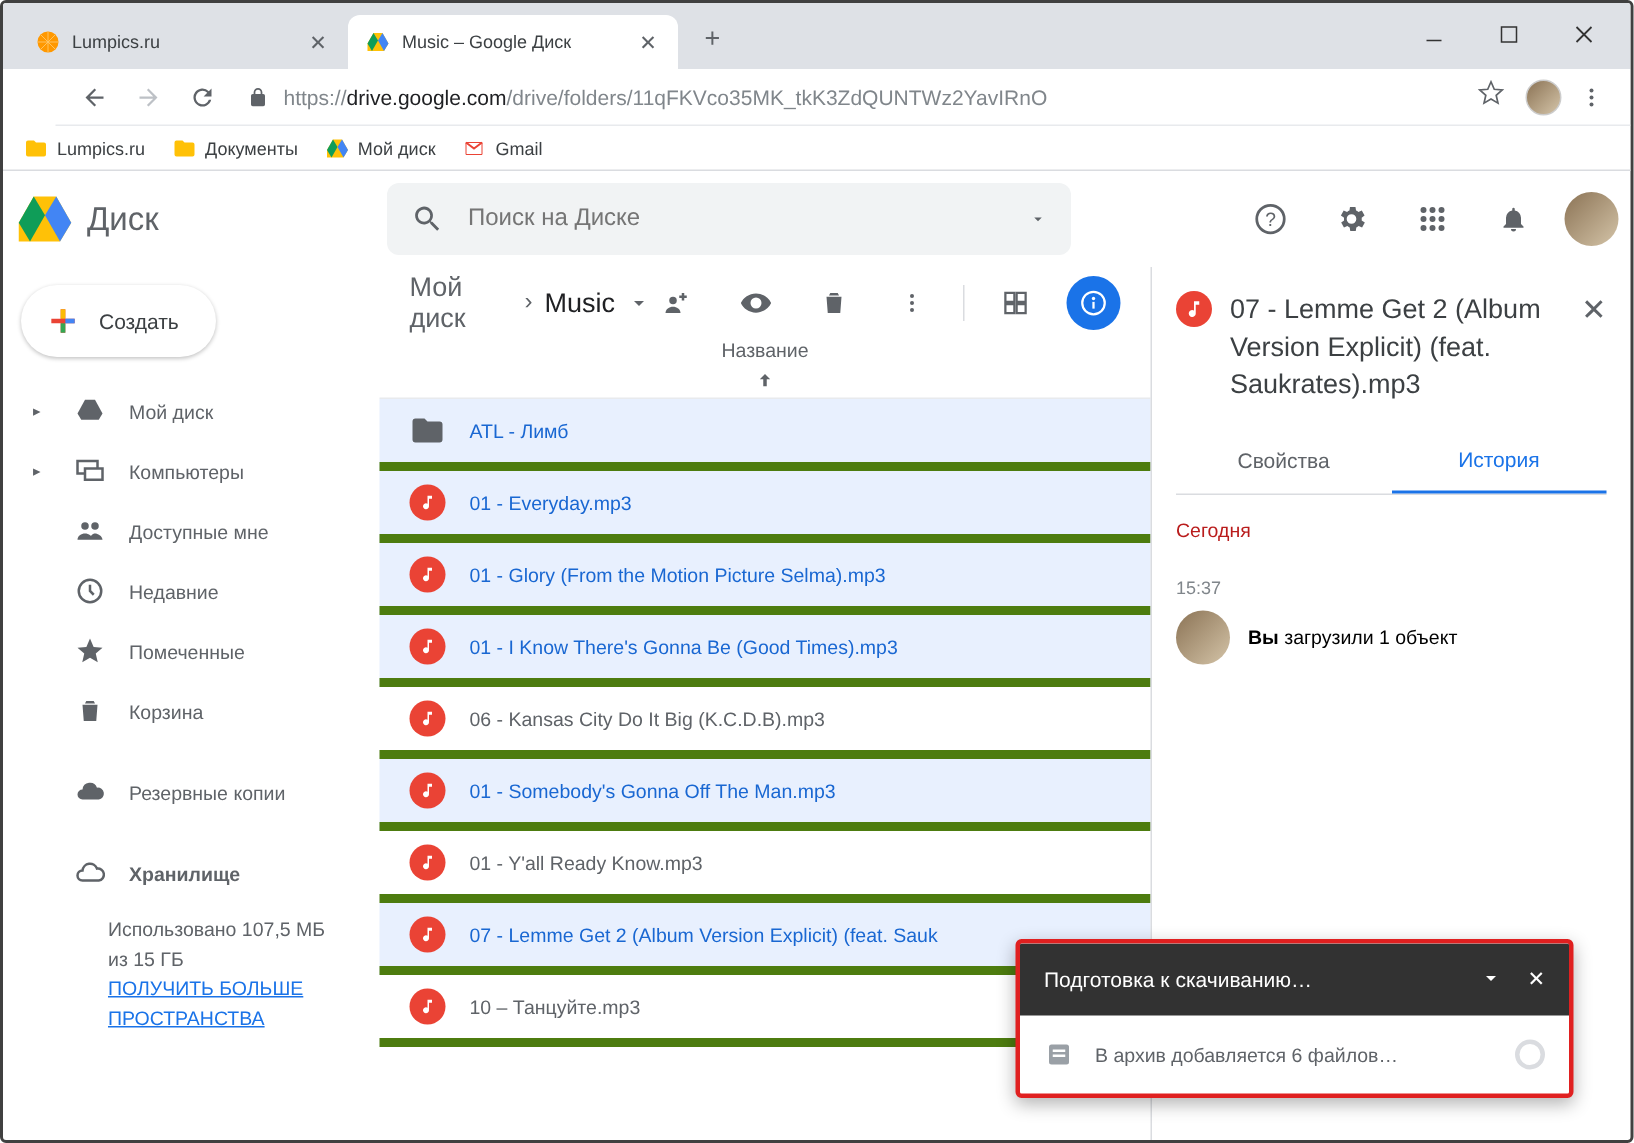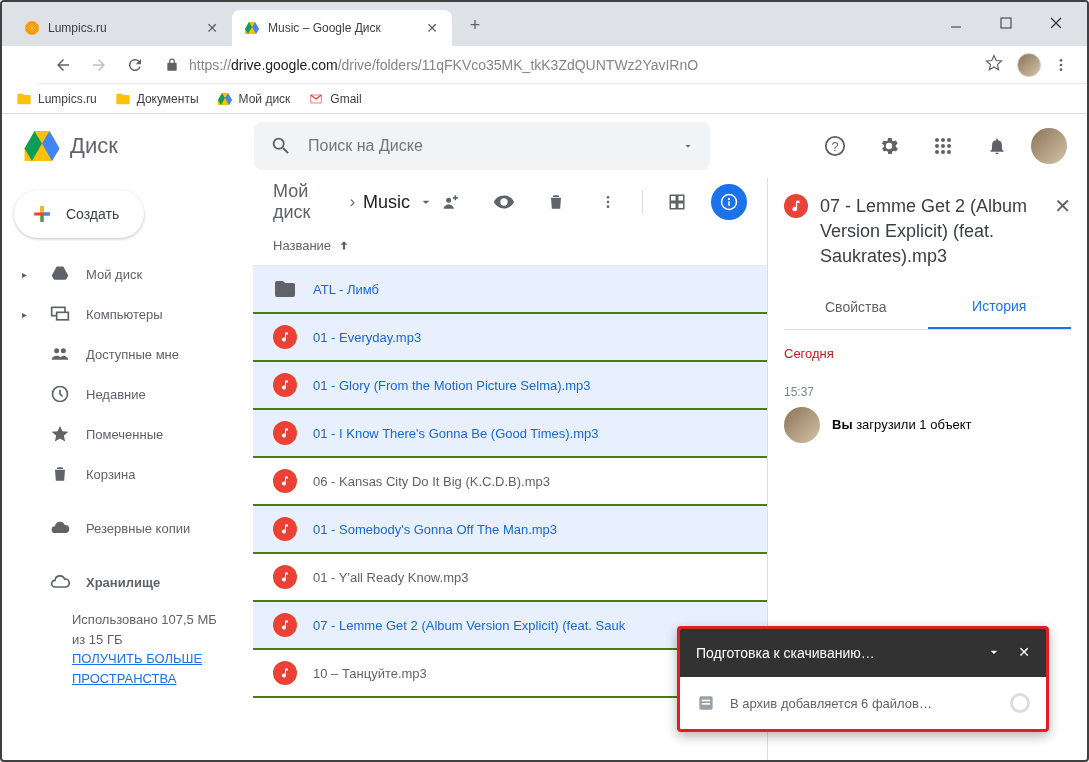--- a/index.html
+++ b/index.html
@@ -17,21 +17,21 @@
 .nav-btn { width: 32px; height: 32px; display: flex; align-items: center; justify-content: center; color: #5f6368; cursor: pointer; border-radius: 50%; }
 .nav-btn.disabled { color: #bdc1c6; cursor: default; }
 .url-bar { flex: 1; display: flex; align-items: center; height: 28px; padding: 0 10px; gap: 10px; }
 .url-text { font-size: 14px; color: #202124; }
 .url-gray { color: #80868b; }
 .star-btn { margin-left: auto; color: #5f6368; }
 .profile-chip { width: 24px; height: 24px; border-radius: 50%; background: linear-gradient(135deg,#8b7355,#d4c4a8); border: 1px solid #ccc; }
 .bookmarks-row { height: 30px; display: flex; align-items: center; padding: 0 14px; gap: 18px; background: #fff; border-bottom: 1px solid #dadce0; }
 .bookmark { display: flex; align-items: center; gap: 6px; font-size: 12px; color: #3c4043; cursor: pointer; }
 .bm-icon { width: 16px; height: 16px; }
-.app-header { height: 64px; display: flex; align-items: center; padding: 0 20px; }
+.app-header { height: 64px; display: flex; align-items: center; padding: 0 8px; gap: 16px; }
 .drive-logo { display: flex; align-items: center; gap: 8px; width: 232px; }
 .drive-logo-title { font-size: 22px; color: #5f6368; }
 .search-box { flex: 1; max-width: 456px; height: 48px; background: #f1f3f4; border-radius: 8px; display: flex; align-items: center; padding: 0 16px; gap: 16px; }
 .search-input { flex: 1; border: none; background: transparent; font-size: 16px; color: #5f6368; outline: none; }
 .hdr-actions { margin-left: auto; display: flex; align-items: center; gap: 14px; }
 .hdr-icon { width: 40px; height: 40px; display: flex; align-items: center; justify-content: center; color: #5f6368; border-radius: 50%; cursor: pointer; }
 .avatar-lg { width: 36px; height: 36px; border-radius: 50%; background: linear-gradient(135deg,#8b7355,#d4c4a8); }
 .app-body { display: flex; height: calc(100% - 176px); }
 .sidebar { width: 250px; padding: 8px 0; }
 .create-btn { margin: 4px 0 16px 12px; height: 48px; width: 130px; border-radius: 24px; box-shadow: 0 1px 3px rgba(0,0,0,0.25); display: flex; align-items: center; padding: 0 20px 0 14px; gap: 10px; cursor: pointer; }
@@ -44,22 +44,22 @@
 .main-pane { flex: 1; display: flex; }
 .files-col { flex: 1; border-left: 1px solid transparent; }
 .breadcrumb-row { height: 48px; display: flex; align-items: center; padding: 0 20px; }
 .bc-item { font-size: 18px; color: #5f6368; display: flex; align-items: center; gap: 4px; }
 .bc-item.active { color: #202124; }
 .bc-sep { margin: 0 8px; color: #5f6368; }
 .toolbar-actions { margin-left: auto; display: flex; align-items: center; gap: 16px; }
 .tb-icon { width: 36px; height: 36px; display: flex; align-items: center; justify-content: center; color: #5f6368; cursor: pointer; border-radius: 50%; }
 .tb-sep { width: 1px; height: 24px; background: #dadce0; }
 .info-active { background: #1a73e8; color: #fff; }
-.col-header-row { height: 40px; display: flex; align-items: center; padding: 0 20px; font-size: 13px; color: #5f6368; gap: 6px; border-bottom: 1px solid #e8eaed; }
-.file-row { height: 48px; display: flex; align-items: center; padding: 0 20px; gap: 16px; font-size: 13px; border-bottom: 2px solid #4d7c0f; cursor: pointer; }
+.col-header-row { height: 40px; display: flex; align-items: center; padding: 0 20px; font-size: 13px; color: #5f6368; gap: 6px; border-bottom: 1px solid #e8eaed; flex-direction: column; }
+.file-row { height: 48px; display: flex; align-items: center; padding: 0 20px; gap: 16px; font-size: 13px; border-bottom: 6px solid #4d7c0f; cursor: pointer; }
 .file-row.selected { background: #e8f0fe; color: #1967d2; }
 .file-row.selected .file-name { color: #1967d2; }
 .file-row:not(.selected) .file-name { color: #5f6368; }
 .file-icon { width: 24px; height: 24px; display: flex; align-items: center; justify-content: center; }
 .music-badge { width: 24px; height: 24px; border-radius: 50%; background: #ea4335; display: flex; align-items: center; justify-content: center; color: #fff; }
 .details-pane { width: 320px; border-left: 1px solid #dadce0; padding: 0 16px; position: relative; }
 .detail-header { display: flex; align-items: flex-start; padding: 16px 0; gap: 12px; }
 .detail-title { font-size: 18px; color: #3c4043; line-height: 1.4; flex: 1; }
 .detail-tabs { display: flex; height: 44px; border-bottom: 1px solid #dadce0; }
 .detail-tab { flex: 1; display: flex; align-items: center; justify-content: center; font-size: 14px; color: #5f6368; cursor: pointer; }

